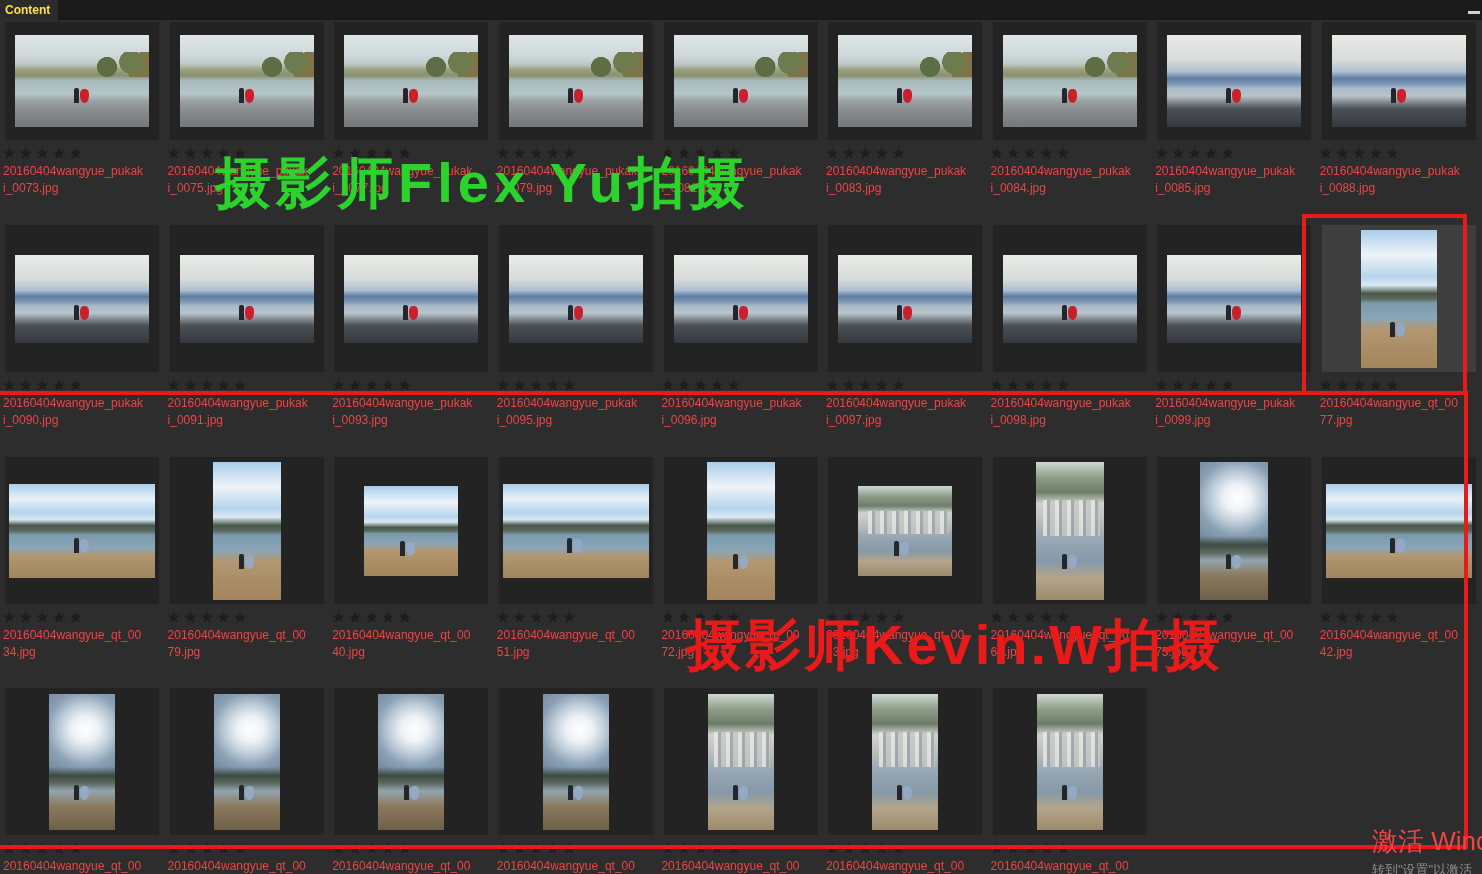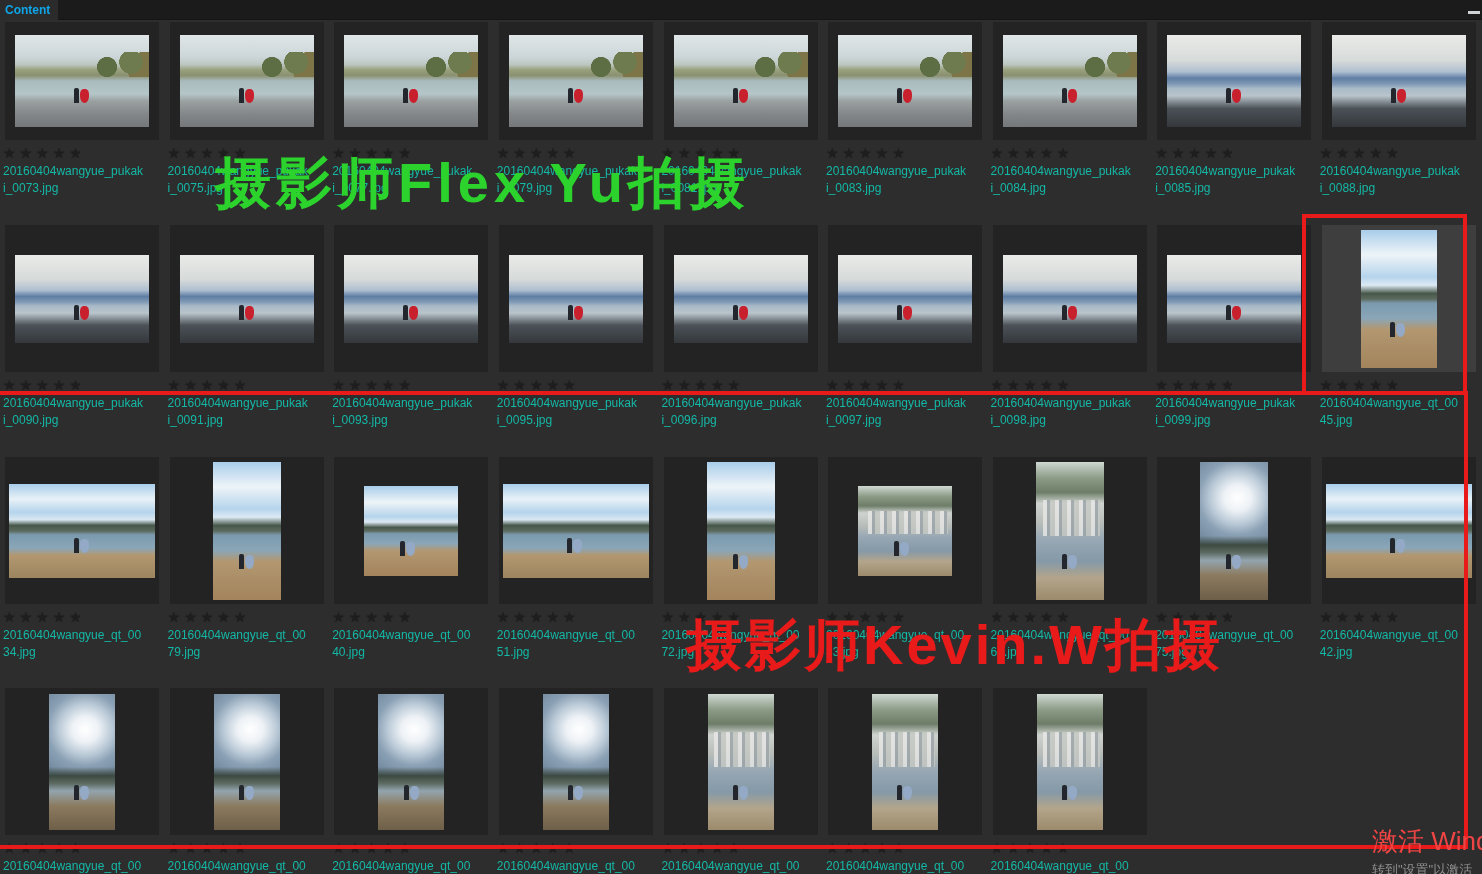--- a/index.html
+++ b/index.html
@@ -4,34 +4,34 @@
 <style>
   * { margin:0; padding:0; box-sizing:border-box; }
   html,body { width:1482px; height:874px; overflow:hidden; background:#2d2d2d;
               font-family:"Liberation Sans", sans-serif; }
   .screen { position:relative; width:1482px; height:874px; background:#2d2d2d; overflow:hidden; }
 
   
   .topbar { position:absolute; left:0; top:0; width:100%; height:20px; background:#1b1b1b;
             border-bottom:1px solid #151515; }
   .tab { display:inline-block; height:20px; padding:3px 8px 0 5px; background:#2b2b2b;
-         color:#0ea5e9; font-size:12px; font-weight:bold; }
+         color:#fde047; font-size:12px; font-weight:bold; }
   .grip { position:absolute; right:2px; top:11px; width:12px; height:3px; background:#cfd3d6; }
 
   
   .row { position:absolute; left:0; width:1482px; display:flex; }
   .row.r1 { top:22px; }  .row.r2 { top:225px; }  .row.r3 { top:457px; }  .row.r4 { top:688px; }
   .cell { position:relative; flex:0 0 164.6px; width:164.6px; }
   .panel { margin:0 auto; width:154px; height:147px; background:#232323;
            display:flex; align-items:center; justify-content:center; }
   .r1 .panel { height:118px; }
   .cell.selected .panel { background:#3e3e3e; }
   .stars { margin:5px 0 0 3px; font-size:14px; letter-spacing:4px; color:#1e1e1e;
            text-shadow:0 0 1px #1a1a1a; white-space:nowrap; }
-  .fname { margin:2px 0 0 3px; color:#14b8a6; font-size:12px; line-height:17px; white-space:nowrap; }
+  .fname { margin:2px 0 0 3px; color:#ef4444; font-size:12px; line-height:17px; white-space:nowrap; }
 
   
   .photo { position:relative; overflow:hidden; }
   .r1 .photo.landscape { width:134px; height:92px; }
   .r2 .photo.landscape { width:134px; height:88px; }
   .r3 .photo.landscape { width:146px; height:94px; }
   .photo.portrait { width:68px; height:138px; }
   .r2 .photo.portrait { width:76px; height:138px; }
   .r4 .photo.portrait { width:66px; height:136px; }
   .photo.square { width:94px; height:90px; }
@@ -353,21 +353,21 @@
             <div class="photo v-pier-p portrait">
               <span class="fig">
                 <span class="groom"></span>
                 <span class="bride blue"></span>
               </span>
             </div>
           </div>
           <div class="stars">★★★★★</div>
           <div class="fname">
             <div>20160404wangyue_qt_00</div>
-            <div>45.jpg</div>
+            <div>77.jpg</div>
           </div>
         </div>
       </div>
       <div class="row r3">
         <div class="cell">
           <div class="panel">
             <div class="photo v-pier-l landscape">
               <span class="fig">
                 <span class="groom"></span>
                 <span class="bride blue"></span>

